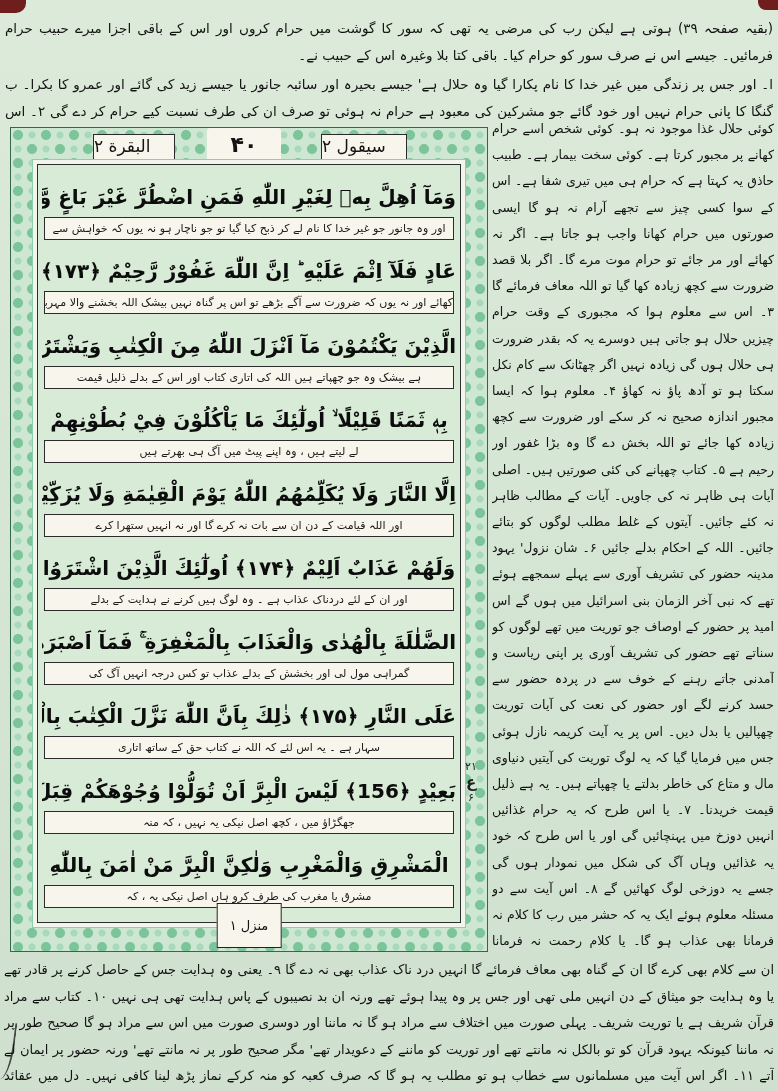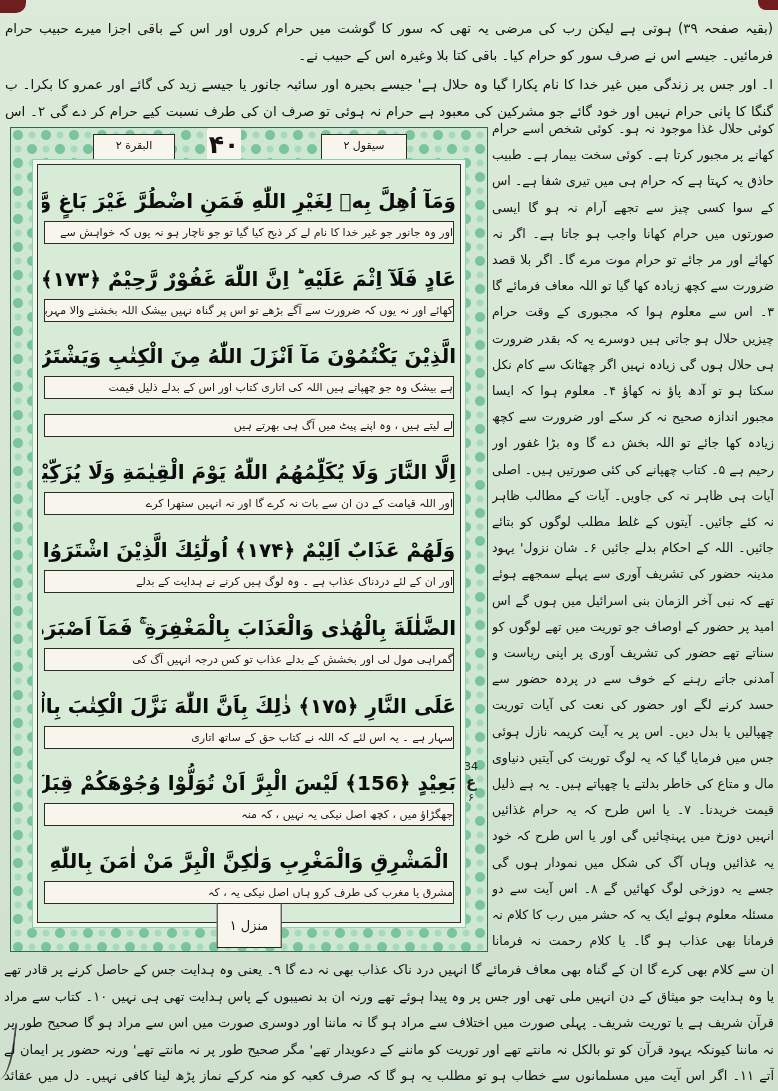--- a/index.html
+++ b/index.html
@@ -45,34 +45,34 @@
     background:#d8ebd7;border:1px solid #2e2e2e;
     box-shadow:0 0 0 4px #f1f5ec,0 0 0 5px #8fceab;
     display:flex;flex-direction:column;justify-content:space-evenly;overflow:hidden;
   }
   .qpair{direction:rtl;}
   .arabic{
     font-weight:bold;font-size:20px;line-height:40px;text-align:center;
     white-space:nowrap;overflow:hidden;color:#0c0c0c;
   }
   .urdu-line{
-    margin:0 2px 2px 2px;height:21px;line-height:21px;font-size:11px;text-align:right;
+    margin:0 2px 2px 2px;height:21px;line-height:21px;font-size:11px;text-align:center;
     background:#f8f5ec;border:1px solid #2b2b2b;white-space:nowrap;overflow:hidden;color:#1a1a1a;
   }
 
   
   .hdr-box{
     position:absolute;top:6px;height:28px;line-height:22px;box-sizing:border-box;
-    background:#f8f5ec;border:1px solid #2b2b2b;text-align:center;font-size:11px;direction:rtl;
+    background:#f8f5ec;border:1px solid #2b2b2b;text-align:left;font-size:17px;direction:rtl;
   }
   .hdr-juz{right:80px;width:86px;}
   .hdr-surah{left:82px;width:82px;}
   .hdr-num{
-    position:absolute;top:0px;left:196px;width:34px;height:34px;line-height:34px;
-    background:#f8f5ec;text-align:center;font-size:25px;font-weight:bold;border-radius:3px;
+    position:absolute;top:0px;left:196px;width:74px;height:34px;line-height:34px;
+    background:#f8f5ec;text-align:center;font-size:22px;font-weight:bold;border-radius:3px;
   }
   .manzil{
     position:absolute;bottom:3px;left:50%;transform:translateX(-50%);
     background:#f8f5ec;border:1px solid #222;padding:10px 12px;height:23px;line-height:23px;
     font-size:13px;direction:rtl;z-index:3;
   }
 
   
   .ruku{
     position:absolute;left:458px;top:760px;width:26px;z-index:2;
@@ -107,20 +107,21 @@
       </div>
         <div class="qpair">
         <div class="arabic">عَادٍ فَلَآ اِثْمَ عَلَيْهِ ؕ اِنَّ اللّٰهَ غَفُوْرٌ رَّحِيْمٌ ﴿۱۷۳﴾ اِنَّ</div>
         <div class="urdu-line">کھائے اور نہ یوں کہ ضرورت سے آگے بڑھے تو اس پر گناہ نہیں بیشک اللہ بخشنے والا مہربان</div>
       </div>
         <div class="qpair">
         <div class="arabic">الَّذِيْنَ يَكْتُمُوْنَ مَآ اَنْزَلَ اللّٰهُ مِنَ الْكِتٰبِ وَيَشْتَرُوْنَ</div>
         <div class="urdu-line">ہے بیشک وہ جو چھپاتے ہیں اللہ کی اتاری کتاب اور اس کے بدلے ذلیل قیمت</div>
       </div>
         <div class="qpair">
+        <div class="arabic">بِهٖ ثَمَنًا قَلِيْلًا ۙ اُولٰٓئِكَ مَا يَاْكُلُوْنَ فِيْ بُطُوْنِهِمْ</div>
         <div class="urdu-line">لے لیتے ہیں ،  وہ اپنے پیٹ میں آگ ہی بھرتے ہیں</div>
       </div>
         <div class="qpair">
         <div class="arabic">اِلَّا النَّارَ وَلَا يُكَلِّمُهُمُ اللّٰهُ يَوْمَ الْقِيٰمَةِ وَلَا يُزَكِّيْهِمْ ۚ</div>
         <div class="urdu-line">اور اللہ قیامت کے دن ان سے بات نہ کرے گا اور نہ انہیں ستھرا کرے</div>
       </div>
         <div class="qpair">
         <div class="arabic">وَلَهُمْ عَذَابٌ اَلِيْمٌ ﴿۱۷۴﴾ اُولٰٓئِكَ الَّذِيْنَ اشْتَرَوُا</div>
         <div class="urdu-line">اور ان کے لئے دردناک عذاب ہے ۔ وہ لوگ ہیں کرنے نے ہدایت کے بدلے</div>
       </div>
@@ -139,21 +140,21 @@
         <div class="qpair">
         <div class="arabic">الْمَشْرِقِ وَالْمَغْرِبِ وَلٰكِنَّ الْبِرَّ مَنْ اٰمَنَ بِاللّٰهِ</div>
         <div class="urdu-line">مشرق یا مغرب کی طرف کرو  ہاں اصل نیکی یہ ،  کہ</div>
       </div>
       </div>
 
     <div class="manzil">منزل ۱</div>
   </div>
 
   <div class="ruku">
-    <span>34</span>
+    <span>۲۱</span>
     <span class="ain">ع</span>
     <span>۶</span>
   </div>
 
   <div class="side-notes urdu-flow">کوئی حلال غذا موجود نہ ہو۔ کوئی شخص اسے حرام کھانے پر مجبور کرتا ہے۔ کوئی سخت بیمار ہے۔ طبیب حاذق یہ کہتا ہے کہ حرام ہی میں تیری شفا ہے۔ اس کے سوا کسی چیز سے تجھے آرام نہ ہو گا ایسی صورتوں میں حرام کھانا واجب ہو جاتا ہے۔ اگر نہ کھائے اور مر جائے تو حرام موت مرے گا۔ اگر بلا قصد ضرورت سے کچھ زیادہ کھا گیا تو اللہ معاف فرمائے گا ۳۔ اس سے معلوم ہوا کہ مجبوری کے وقت حرام چیزیں حلال ہو جاتی ہیں دوسرے یہ کہ بقدر ضرورت ہی حلال ہوں گی زیادہ نہیں اگر چھٹانک سے کام نکل سکتا ہو تو آدھ پاؤ نہ کھاؤ ۴۔ معلوم ہوا کہ ایسا مجبور اندازہ صحیح نہ کر سکے اور ضرورت سے کچھ زیادہ کھا جائے تو اللہ بخش دے گا وہ بڑا غفور اور رحیم ہے ۵۔ کتاب چھپانے کی کئی صورتیں ہیں۔ اصلی آیات ہی ظاہر نہ کی جاویں۔ آیات کے مطالب ظاہر نہ کئے جائیں۔ آیتوں کے غلط مطلب لوگوں کو بتائے جائیں۔ اللہ کے احکام بدلے جائیں ۶۔ شان نزول' یہود مدینہ حضور کی تشریف آوری سے پہلے سمجھے ہوئے تھے کہ نبی آخر الزمان بنی اسرائیل میں ہوں گے اس امید پر حضور کے اوصاف جو توریت میں تھے لوگوں کو سناتے تھے حضور کی تشریف آوری پر اپنی ریاست و آمدنی جاتے رہنے کے خوف سے در پردہ حضور سے حسد کرنے لگے اور حضور کی نعت کی آیات توریت چھپالیں یا بدل دیں۔ اس پر یہ آیت کریمہ نازل ہوئی جس میں فرمایا گیا کہ یہ لوگ توریت کی آیتیں دنیاوی مال و متاع کی خاطر بدلتے یا چھپاتے ہیں۔ یہ ہے ذلیل قیمت خریدنا۔ ۷۔ یا اس طرح کہ یہ حرام غذائیں انہیں دوزخ میں پہنچائیں گی اور یا اس طرح کہ خود یہ غذائیں وہاں آگ کی شکل میں نمودار ہوں گی جسے یہ دوزخی لوگ کھائیں گے ۸۔ اس آیت سے دو مسئلہ معلوم ہوئے ایک یہ کہ حشر میں رب کا کلام نہ فرمانا بھی عذاب ہو گا۔ یا کلام رحمت نہ فرمانا عذاب ہو گا۔ دوسرے یہ کہ یہ تینوں عذاب ان چھپانے والے کافروں مجرموں کے لئے خاص ہیں' اللہ مسلمانوں کو ان سے بچائے گا۔</div>
 
   <div class="bottom-notes urdu-flow">ان سے کلام بھی کرے گا ان کے گناہ بھی معاف فرمائے گا انہیں درد ناک عذاب بھی نہ دے گا ۹۔ یعنی وہ ہدایت جس کے حاصل کرنے پر قادر تھے یا وہ ہدایت جو میثاق کے دن انہیں ملی تھی اور جس پر وہ پیدا ہوئے تھے ورنہ ان بد نصیبوں کے پاس ہدایت تھی ہی نہیں ۱۰۔ کتاب سے مراد قرآن شریف ہے یا توریت شریف۔ پہلی صورت میں اختلاف سے مراد ہو گا نہ ماننا اور دوسری صورت میں اس سے مراد ہو گا صحیح طور پر نہ ماننا کیونکہ یہود قرآن کو تو بالکل نہ مانتے تھے اور توریت کو ماننے کے دعویدار تھے' مگر صحیح طور پر نہ مانتے تھے' ورنہ حضور پر ایمان لے آتے ۱۱۔ اگر اس آیت میں مسلمانوں سے خطاب ہو تو مطلب یہ ہو گا کہ صرف کعبہ کو منہ کرکے نماز پڑھ لینا کافی نہیں۔ دل میں عقائد درست رکھو اس سے معلوم ہوا کہ ہر اہل قبلہ مومن نہیں بلکہ ان میں بعض مرتد بھی ہیں' جیسے مرزائی' اور رسول یا صحابہ کی</div>
 
 </div>
 

